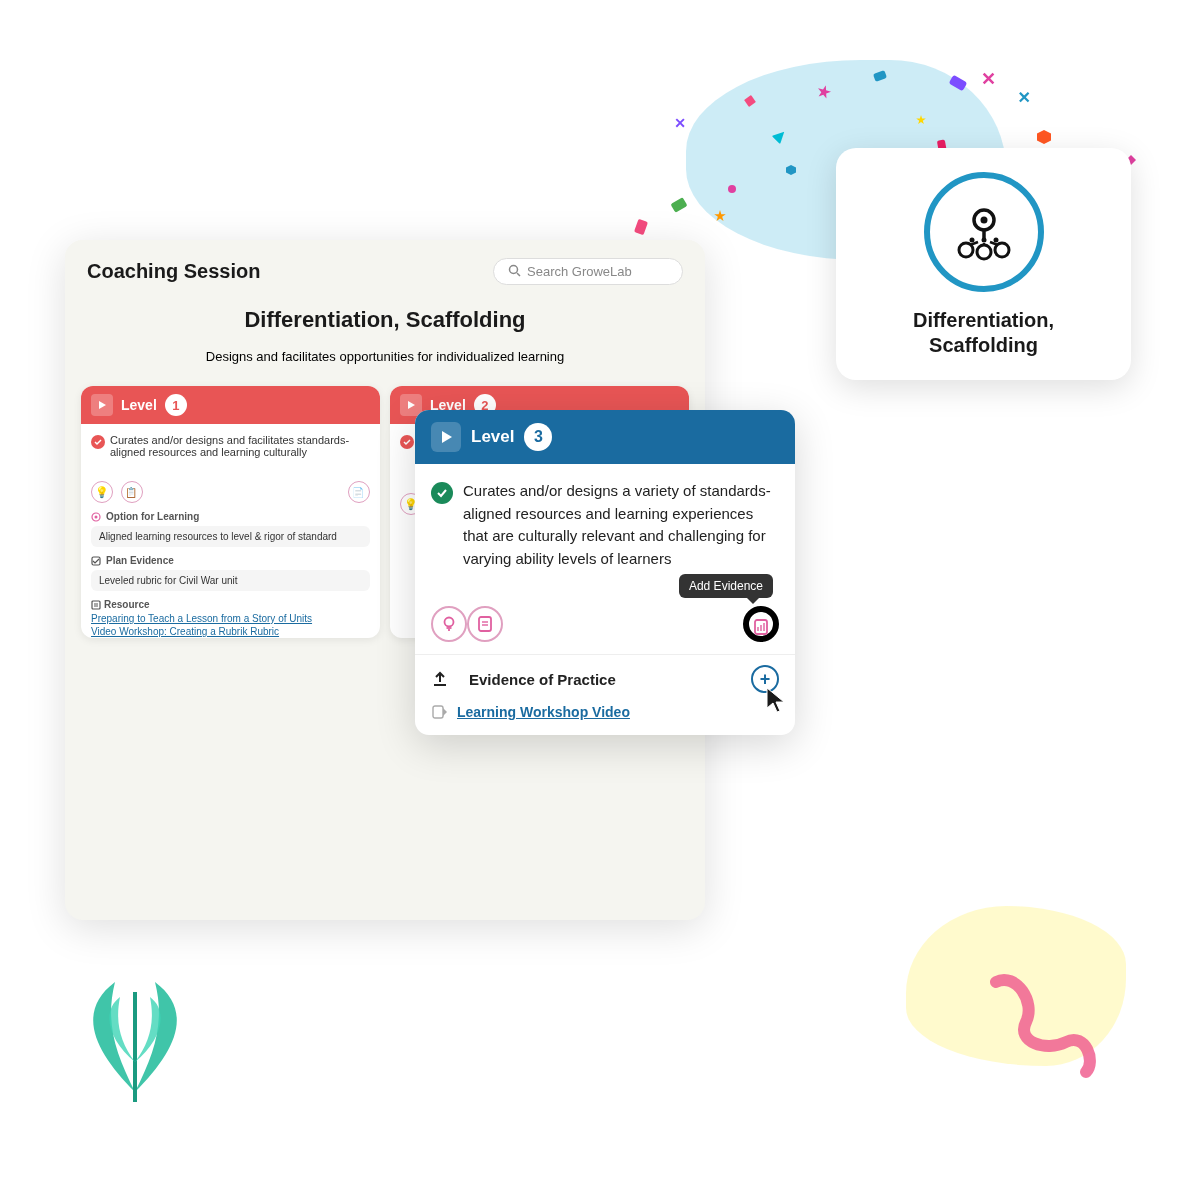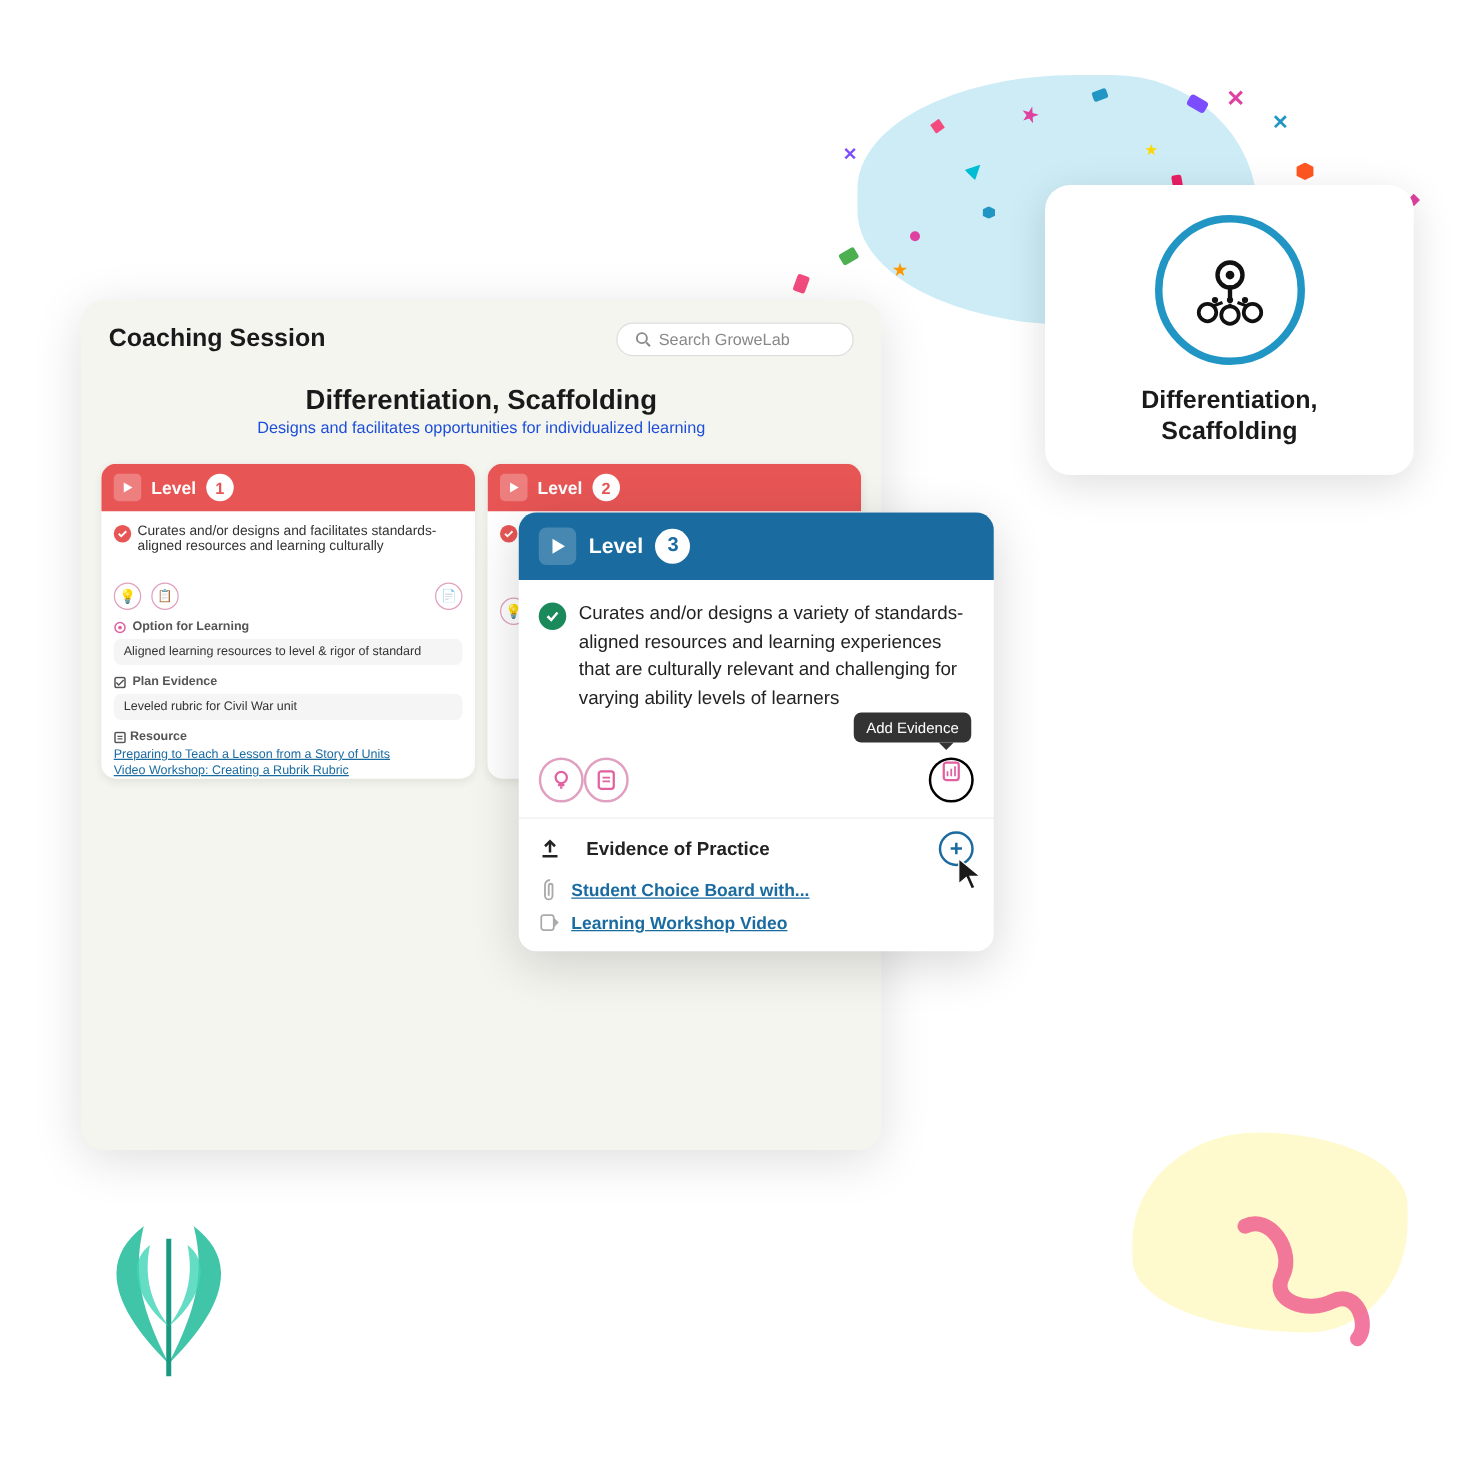--- a/index.html
+++ b/index.html
@@ -77,21 +77,20 @@
       padding: 18px 22px 12px 22px;
       background: #f5f5f0;
     }
     .coaching-title {
       font-size: 20px;
       font-weight: 700;
       color: #1a1a1a;
     }
     .search-bar {
       display: flex;
-      align-items: center;
       background: #fff;
       border: 1px solid #ddd;
       border-radius: 20px;
       padding: 5px 14px;
       font-size: 13px;
       color: #888;
       width: 190px;
     }
     .search-bar svg { margin-right: 6px; }
 
@@ -99,22 +98,22 @@
       text-align: center;
       padding: 10px 30px 8px;
     }
     .skill-main-title {
       font-size: 22px;
       font-weight: 800;
       color: #1a1a1a;
     }
     .skill-subtitle {
       font-size: 13px;
-      color: #1d4ed8;
-      margin-top: 1px;
+      color: #000000;
+      margin-top: 16px;
     }
 
     
     .levels-row {
       display: flex;
       gap: 10px;
       padding: 10px 16px;
       margin-top: 4px;
     }
 
@@ -300,23 +299,23 @@
     .l3-icon {
       width: 36px; height: 36px;
       border: 2px solid #e0a0c0;
       border-radius: 50%;
       display: flex; align-items: center; justify-content: center;
       color: #e060a0;
       font-size: 16px;
     }
     .l3-icon-doc {
       width: 36px; height: 36px;
-      border: 2px solid #000000;
-      border-radius: 50%;
-      display: flex; align-items: flex-start; justify-content: center;
+      border: 6px solid #000000;
+      border-radius: 50%;
+      display: flex; align-items: flex-end; justify-content: center;
       color: #e060a0;
       font-size: 16px;
     }
 
     
     .add-evidence-tooltip {
       position: absolute;
       top: -38px;
       right: 0px;
       background: #333;
@@ -633,28 +632,20 @@
         <div class="add-btn">+</div>
 
         <div class="cursor-arrow">
           <svg width="24" height="28" viewBox="0 0 24 28">
             <polygon points="2,2 2,22 8,17 12,26 15,25 11,16 19,16" fill="#1a1a1a" stroke="#fff" stroke-width="1"></polygon>
           </svg>
         </div>
       </div>
     </div>
 
-    <div class="evidence-item">
-      <div class="evidence-icon">
-        <svg width="14" height="18" viewBox="0 0 14 18" fill="none">
-          <path d="M7 1C4.8 1 3 2.8 3 5v8.5c0 1.7 1.3 3 3 3s3-1.3 3-3V5.5c0-.8-.7-1.5-1.5-1.5S6 4.7 6 5.5v8" stroke="#aaa" stroke-width="1.5" fill="none"></path>
-        </svg>
-      </div>
-      <a class="evidence-link" href="#">Student Choice Board with...</a>
-    </div>
 
     <div class="evidence-item">
       <div class="evidence-icon">
         <svg width="16" height="14" viewBox="0 0 16 14" fill="none">
           <rect x="1" y="1" width="10" height="12" rx="2" stroke="#aaa" stroke-width="1.4"></rect>
           <polygon points="15,7 11,3 11,11" fill="#aaa"></polygon>
         </svg>
       </div>
       <a class="evidence-link" href="#">Learning Workshop Video</a>
     </div>

